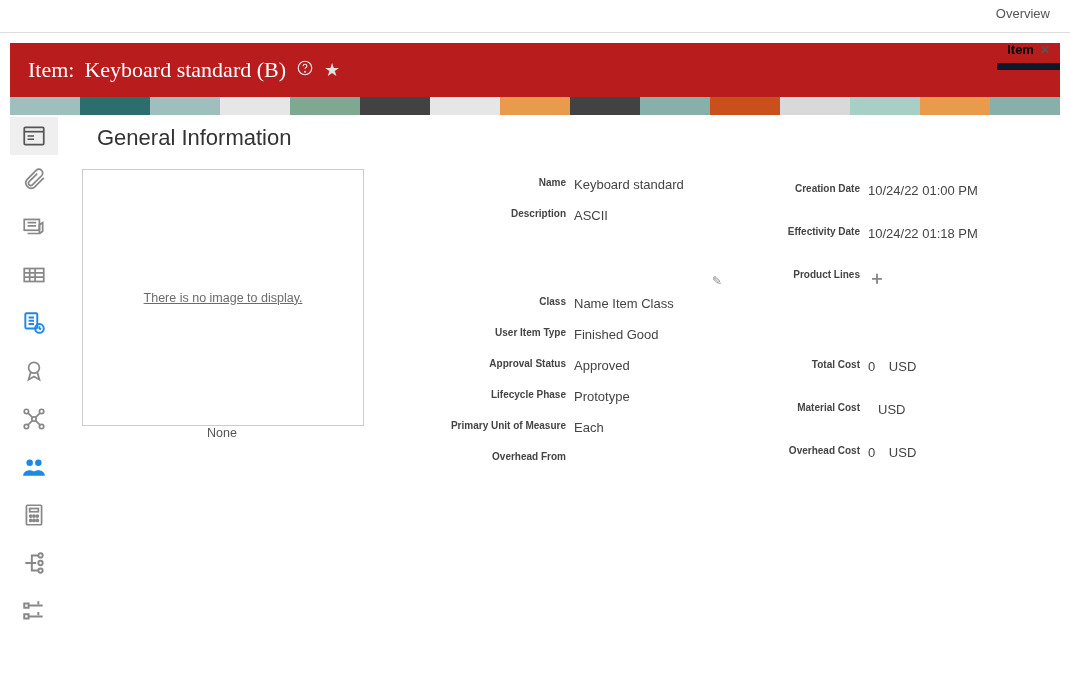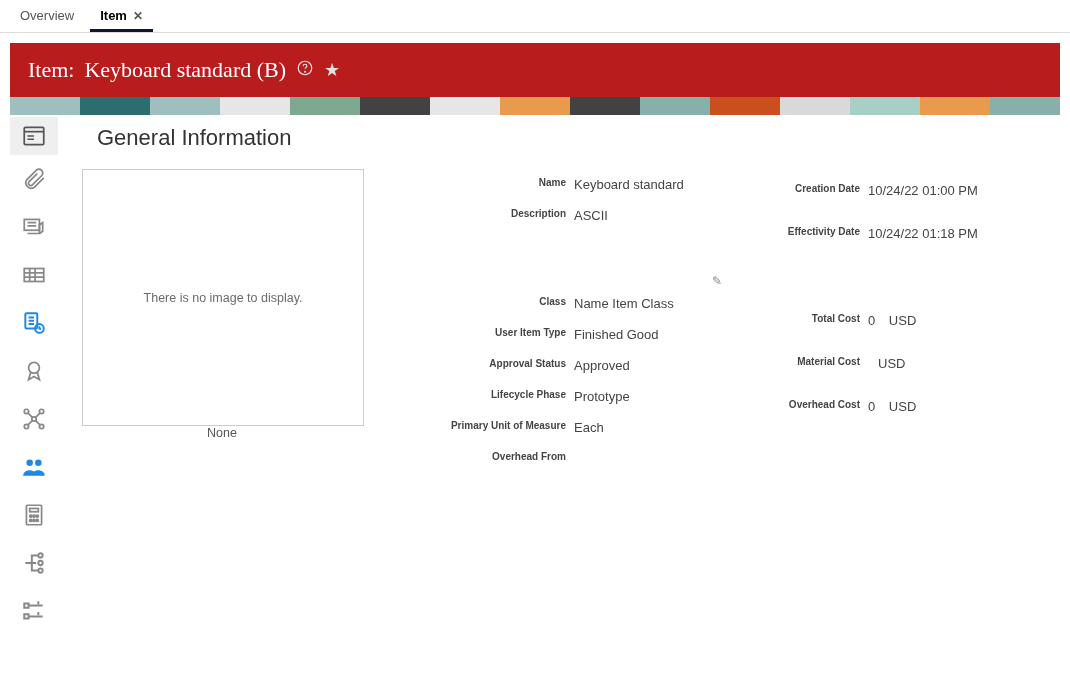--- a/index.html
+++ b/index.html
@@ -14,35 +14,36 @@
     overflow: hidden;
   }
   
   .tabs {
     height: 32px;
     border-bottom: 1px solid #ddd;
     display: flex;
     align-items: flex-end;
     padding: 0 10px;
     gap: 6px;
+    flex-direction: column;
   }
   .tab {
     padding: 6px 10px 6px 10px;
     font-size: 13px;
     color: #555;
     cursor: pointer;
     display: flex;
     align-items: center;
     gap: 6px;
     border-bottom: 3px solid transparent;
   }
   .tab.active {
     font-weight: 600;
     color: #000;
-    border-bottom: 3px solid #0f172a;
+    border-bottom: 7px solid #0f172a;
   }
   .tab .close {
     font-size: 12px;
     color: #555;
   }
   
   .title-wrap {
     padding: 10px 10px 0 10px;
   }
   .title-bar {
@@ -130,20 +131,21 @@
   .img-box {
     width: 280px;
     height: 255px;
     border: 1px solid #ccc;
     display: flex;
     align-items: center;
     justify-content: center;
     color: #6b6b6b;
     font-size: 12.5px;
     background: #fff;
+    text-decoration: underline;
   }
   .img-caption {
     text-align: center;
     width: 280px;
     color: #555;
     font-size: 12.5px;
   }
   
   .fields {
     flex: 1;
@@ -403,20 +405,24 @@
               <tbody>
                   <tr>
                 <td class="k">Creation Date</td>
                 <td class="v">10/24/22 01:00 PM</td>
               </tr>
               <tr>
                 <td class="k">Effectivity Date</td>
                 <td class="v">10/24/22 01:18 PM</td>
               </tr>
               <tr>
+                <td class="k">Product Lines</td>
+                <td class="v"><span class="plus-icon">＋</span></td>
+              </tr>
+              <tr>
                     <td colspan="2" style="height:16px"></td>
                   </tr>
               <tr>
                 <td class="k">Total Cost</td>
                 <td class="v">
                   <span>0</span>
                   <span class="currency">USD</span>
                 </td>
               </tr>
               <tr>

